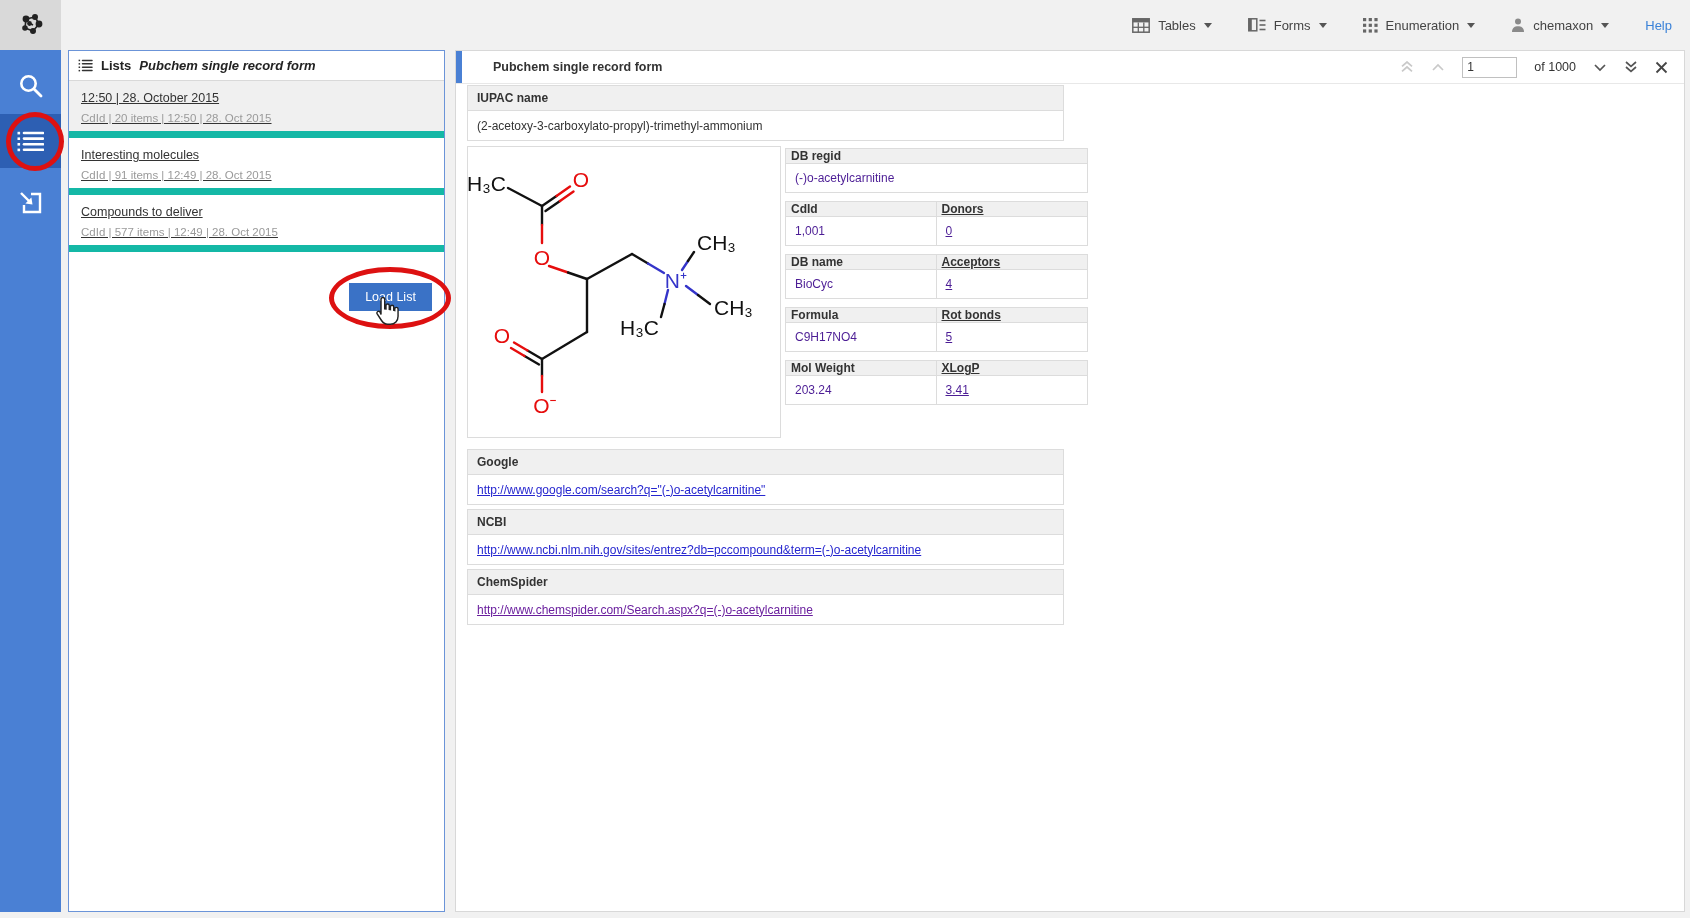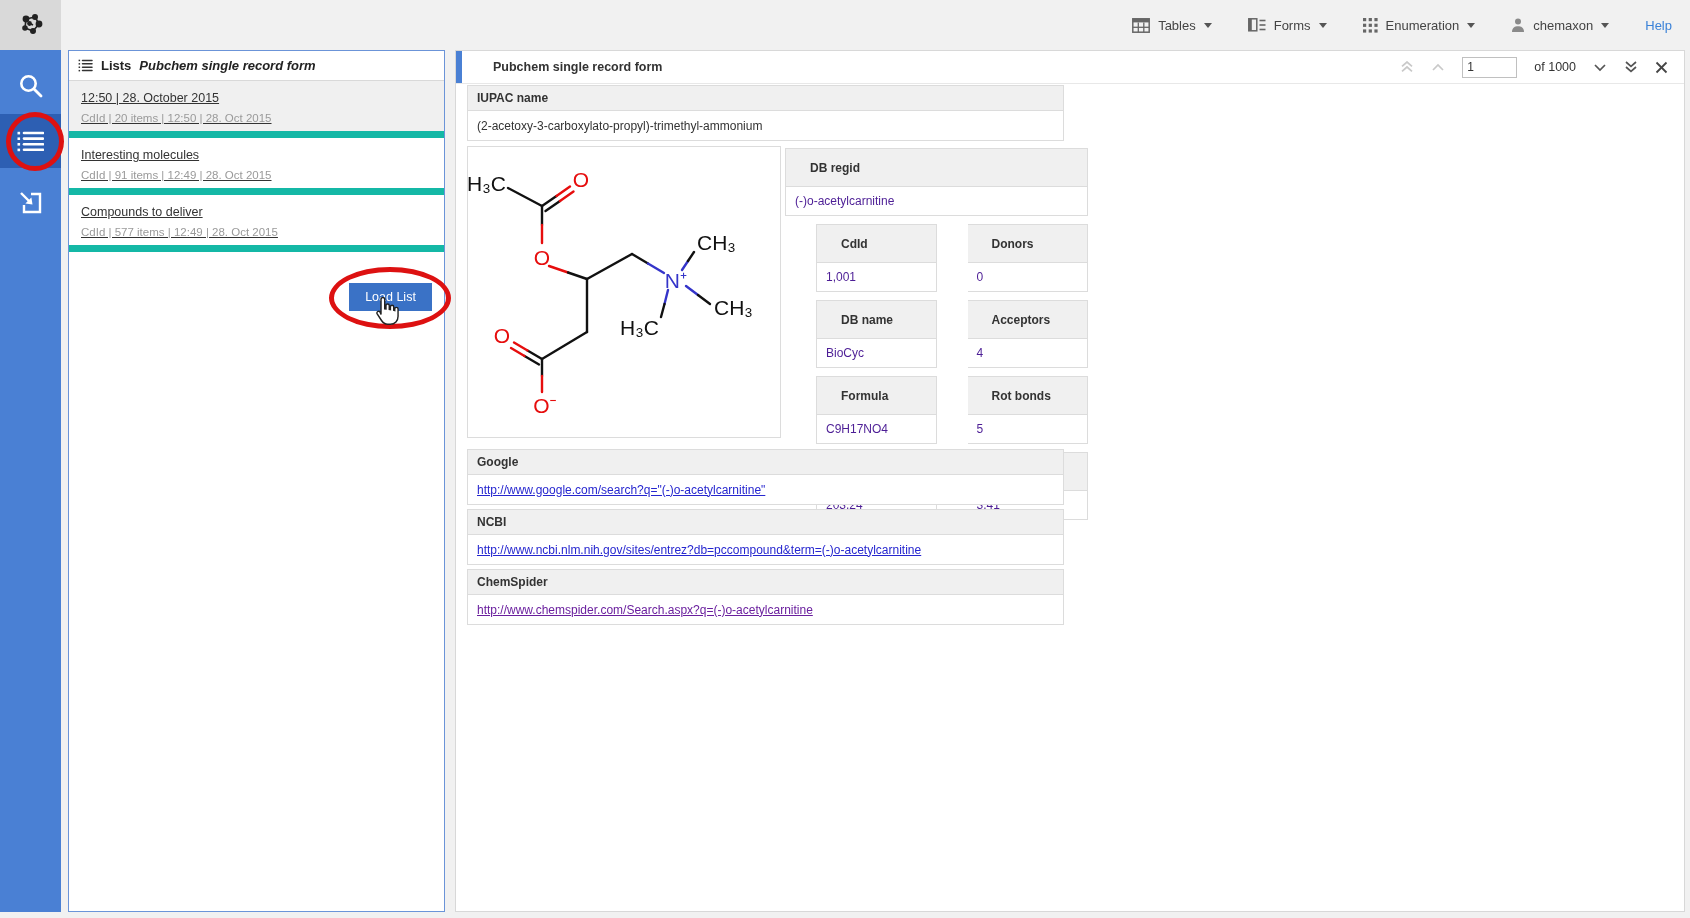--- a/index.html
+++ b/index.html
@@ -49,23 +49,23 @@
   .section-header { height:26px; background:#f0f0f0; border:1px solid #dcdcdc; display:flex; align-items:center; padding-left:9px; font-size:12px; font-weight:bold; color:#333; }
   .section-value  { height:30px; background:#fff; border:1px solid #dcdcdc; border-top:none; display:flex; align-items:center; padding-left:9px; font-size:12px; color:#333; }
   .section-value a { font-size:12px; color:#2626cf; text-decoration:underline; }
   .section-value a.visited { color:#6a1f9e; }
 
   .sec-iupac { left:11px; top:34px; }
   .mol-box { position:absolute; left:11px; top:95px; width:314px; height:292px; border:1px solid #dcdcdc; background:#fff; }
   .fields-col { position:absolute; left:329px; top:97px; width:303px; }
   .field-group { margin-bottom:8px; }
   .fg-row { display:flex; }
-  .fg-cell { flex:1;margin-left:31px; }
-  .fg-cell + .fg-cell .fh, .fg-cell + .fg-cell .fv { border-left:none; }
-  .fh { height:39px; background:#f0f0f0; border:1px solid #dcdcdc; display:flex; align-items:center; padding-left:24px; font-size:12px; font-weight:bold; color:#333; }
+  .fg-cell { flex:1; }
+  .fg-cell + .fg-cell .fh, .fg-cell + .fg-cell .fv { border-left:none;text-decoration:underline; }
+  .fh { height:16px; background:#f0f0f0; border:1px solid #dcdcdc; display:flex; align-items:center; padding-left:5px; font-size:12px; font-weight:bold; color:#333; }
   .fv { height:29px; background:#fff; border:1px solid #dcdcdc; border-top:none; display:flex; align-items:center; padding-left:9px; font-size:12px; color:#4c1d95; }
 
   .sec-google { left:11px; top:398px; }
   .sec-ncbi { left:11px; top:458px; }
   .sec-chemspider { left:11px; top:518px; }
 
   .mol-svg text { font-family:"Liberation Sans",sans-serif; }
 </style>
 </head>
 <body data-interactable="false">

